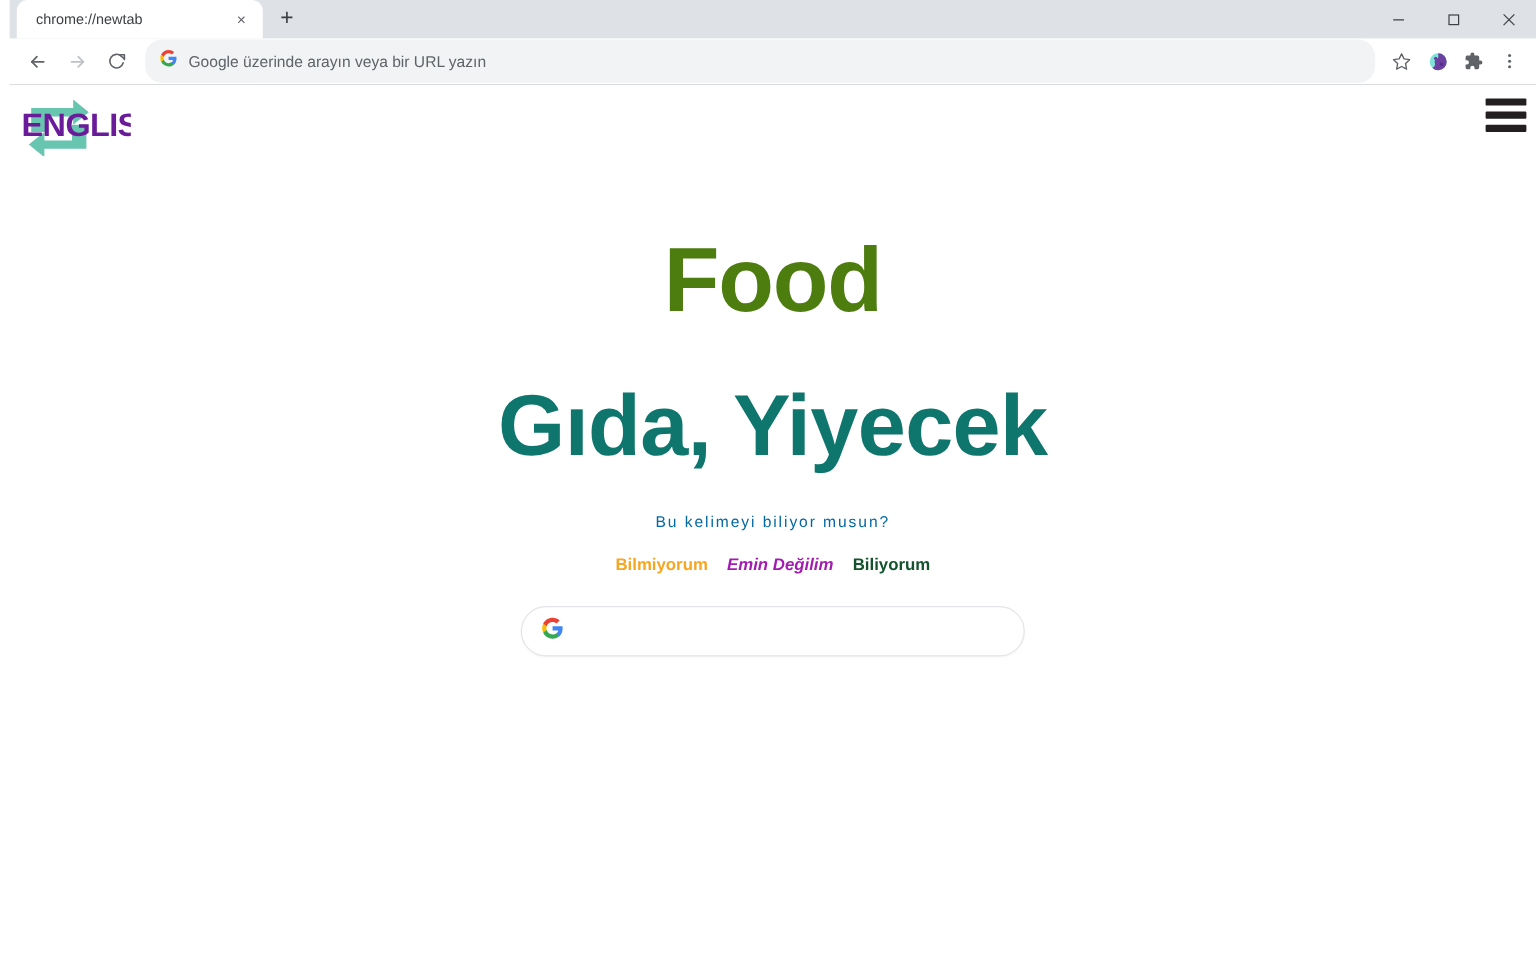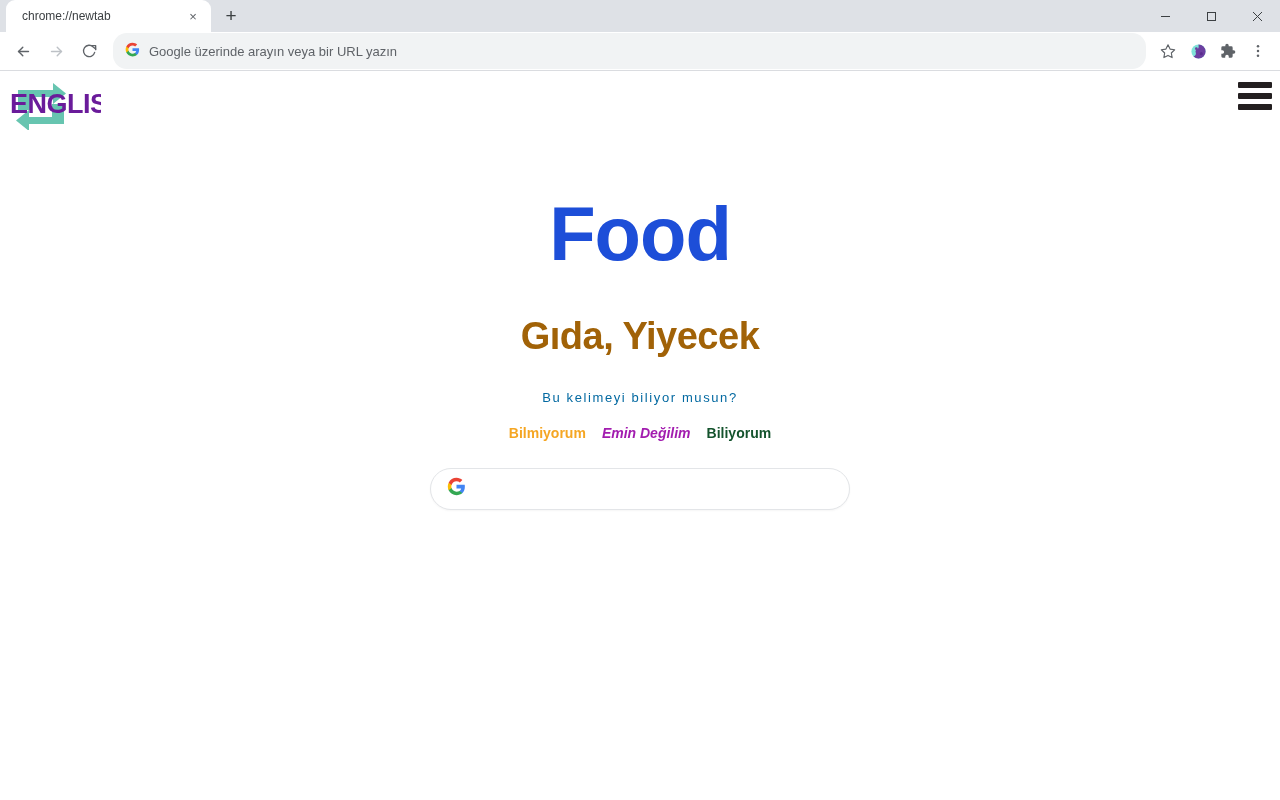--- a/index.html
+++ b/index.html
@@ -4,21 +4,21 @@
 <style>
   * { margin:0; padding:0; box-sizing:border-box; }
   html, body {
     width:1280px; height:800px;
     font-family:"Liberation Sans", sans-serif;
     background:#ffffff;
     overflow:hidden;
   }
 
   
-  .browser { width:1280px; height:800px; display:flex; flex-direction:column; }
+  .browser { width:1280px; height:800px; display:flex; flex-direction:column;padding-left:8px; }
 
   .titlebar {
     height:32px; background:#dee1e6;
     display:flex; align-items:flex-end; position:relative; flex:0 0 32px;
   }
   .tab {
     width:205px; height:32px; background:#ffffff;
     border-radius:9px 9px 0 0;
     display:flex; align-items:center;
     padding:0 8px 0 16px; position:relative; margin-left:6px;
@@ -86,26 +86,26 @@
     display:flex; flex-direction:column; justify-content:space-between;
     padding:1px 0;
   }
   .hamburger span {
     display:block; width:34px; height:6px; background:#231f20; border-radius:1px;
   }
 
   .content { text-align:center; padding-top:0px; }
 
   .word-en {
-    font-size:76px; font-weight:bold; color:#1d4ed8;
+    font-size:76px; font-weight:bold; color:#4d7c0f;
     line-height:1.05; letter-spacing:-1px;
     margin-top:58px;
   }
   .word-tr {
-    font-size:38px; font-weight:bold; color:#a16207;
+    font-size:72px; font-weight:bold; color:#0f766e;
     line-height:1.1; margin-top:42px; letter-spacing:-0.5px;
   }
   .question {
     font-size:13px; color:#0369a1; letter-spacing:1.6px;
     margin-top:32px; font-weight:normal;
   }
   .answers {
     margin-top:20px; display:flex; justify-content:center; gap:16px;
     font-size:14px; font-weight:bold;
   }

